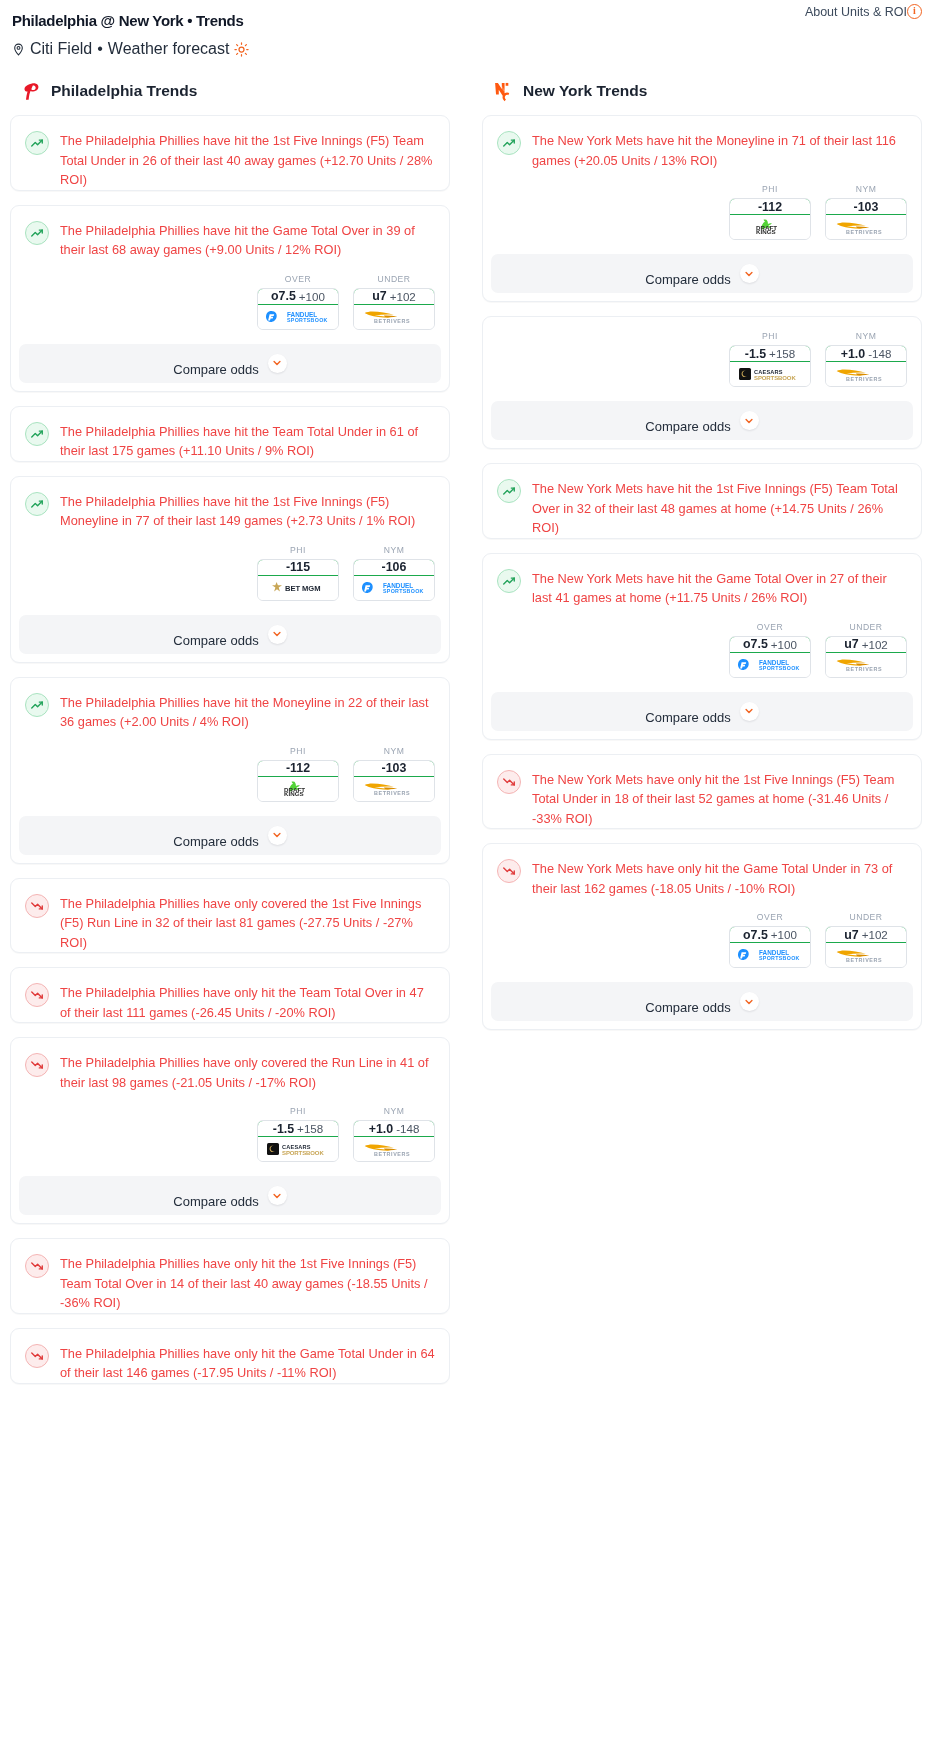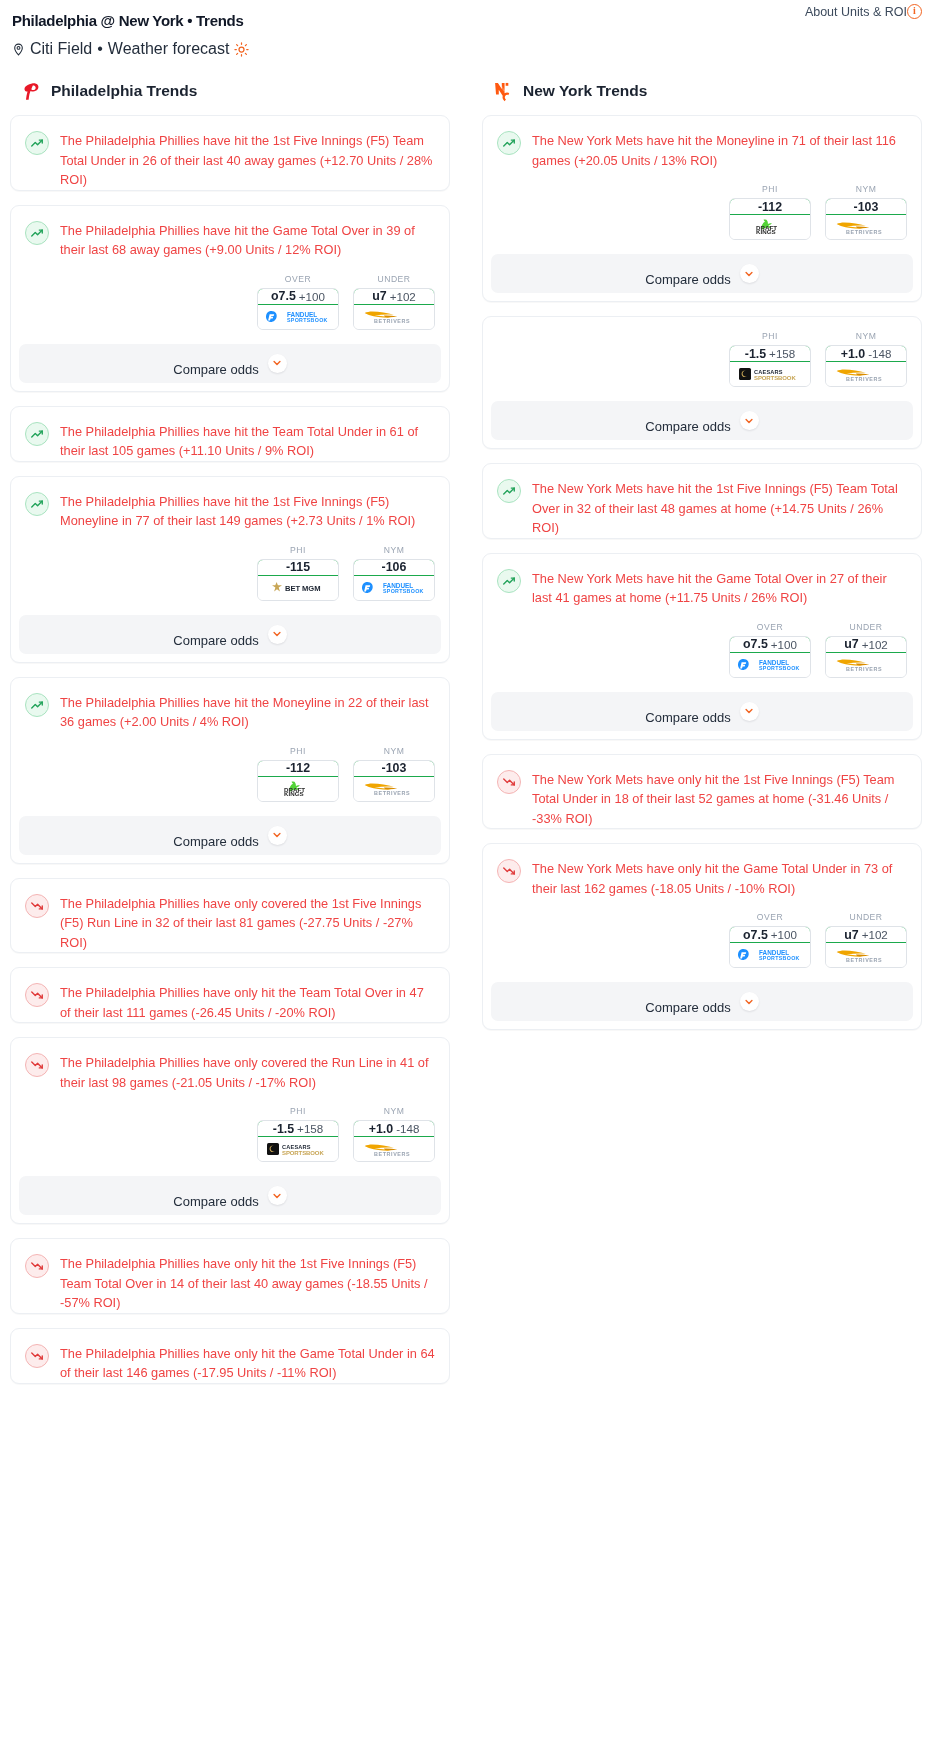--- a/index.html
+++ b/index.html
@@ -284,21 +284,21 @@
         </div>
       </div>
       <div class="card">
         <div class="card-body">
           <span class="trend-badge up">
             <svg viewBox="0 0 24 24" fill="none" stroke="#22a35a" stroke-width="2.4" stroke-linecap="round" stroke-linejoin="round">
               <path d="M3 17l6-6 4 4 8-8"></path>
               <path d="M16 7h5v5"></path>
             </svg>
           </span>
-          <span class="trend-text">The Philadelphia Phillies have hit the Team Total Under in 61 of their last 105 games (+11.10 Units / 9% ROI)</span>
+          <span class="trend-text">The Philadelphia Phillies have hit the Team Total Under in 61 of their last 175 games (+11.10 Units / 9% ROI)</span>
         </div>
       </div>
       <div class="card">
         <div class="card-body">
           <span class="trend-badge up">
             <svg viewBox="0 0 24 24" fill="none" stroke="#22a35a" stroke-width="2.4" stroke-linecap="round" stroke-linejoin="round">
               <path d="M3 17l6-6 4 4 8-8"></path>
               <path d="M16 7h5v5"></path>
             </svg>
           </span>
@@ -474,21 +474,21 @@
         </div>
       </div>
       <div class="card">
         <div class="card-body">
           <span class="trend-badge down">
             <svg viewBox="0 0 24 24" fill="none" stroke="#e03b3b" stroke-width="2.4" stroke-linecap="round" stroke-linejoin="round">
               <path d="M3 7l6 6 4-4 8 8"></path>
               <path d="M16 17h5v-5"></path>
             </svg>
           </span>
-          <span class="trend-text">The Philadelphia Phillies have only hit the 1st Five Innings (F5) Team Total Over in 14 of their last 40 away games (-18.55 Units / -57% ROI)</span>
+          <span class="trend-text">The Philadelphia Phillies have only hit the 1st Five Innings (F5) Team Total Over in 14 of their last 40 away games (-18.55 Units / -36% ROI)</span>
         </div>
       </div>
       <div class="card">
         <div class="card-body">
           <span class="trend-badge down">
             <svg viewBox="0 0 24 24" fill="none" stroke="#e03b3b" stroke-width="2.4" stroke-linecap="round" stroke-linejoin="round">
               <path d="M3 7l6 6 4-4 8 8"></path>
               <path d="M16 17h5v-5"></path>
             </svg>
           </span>

